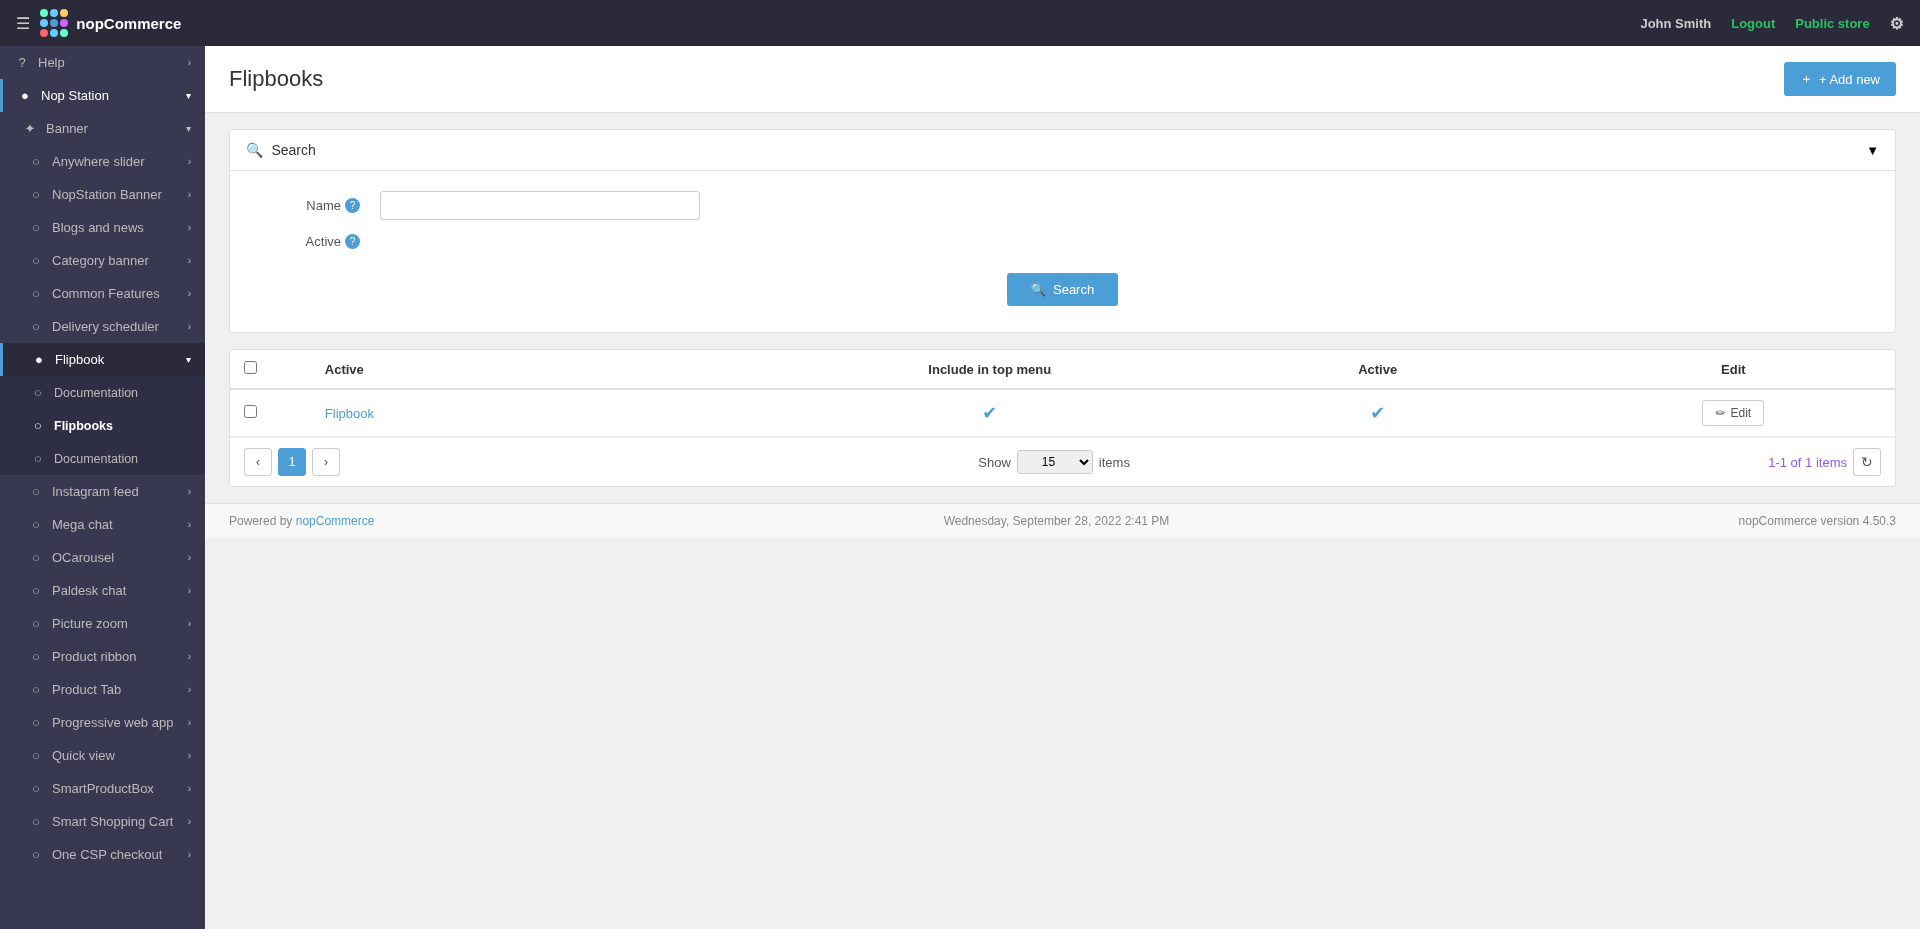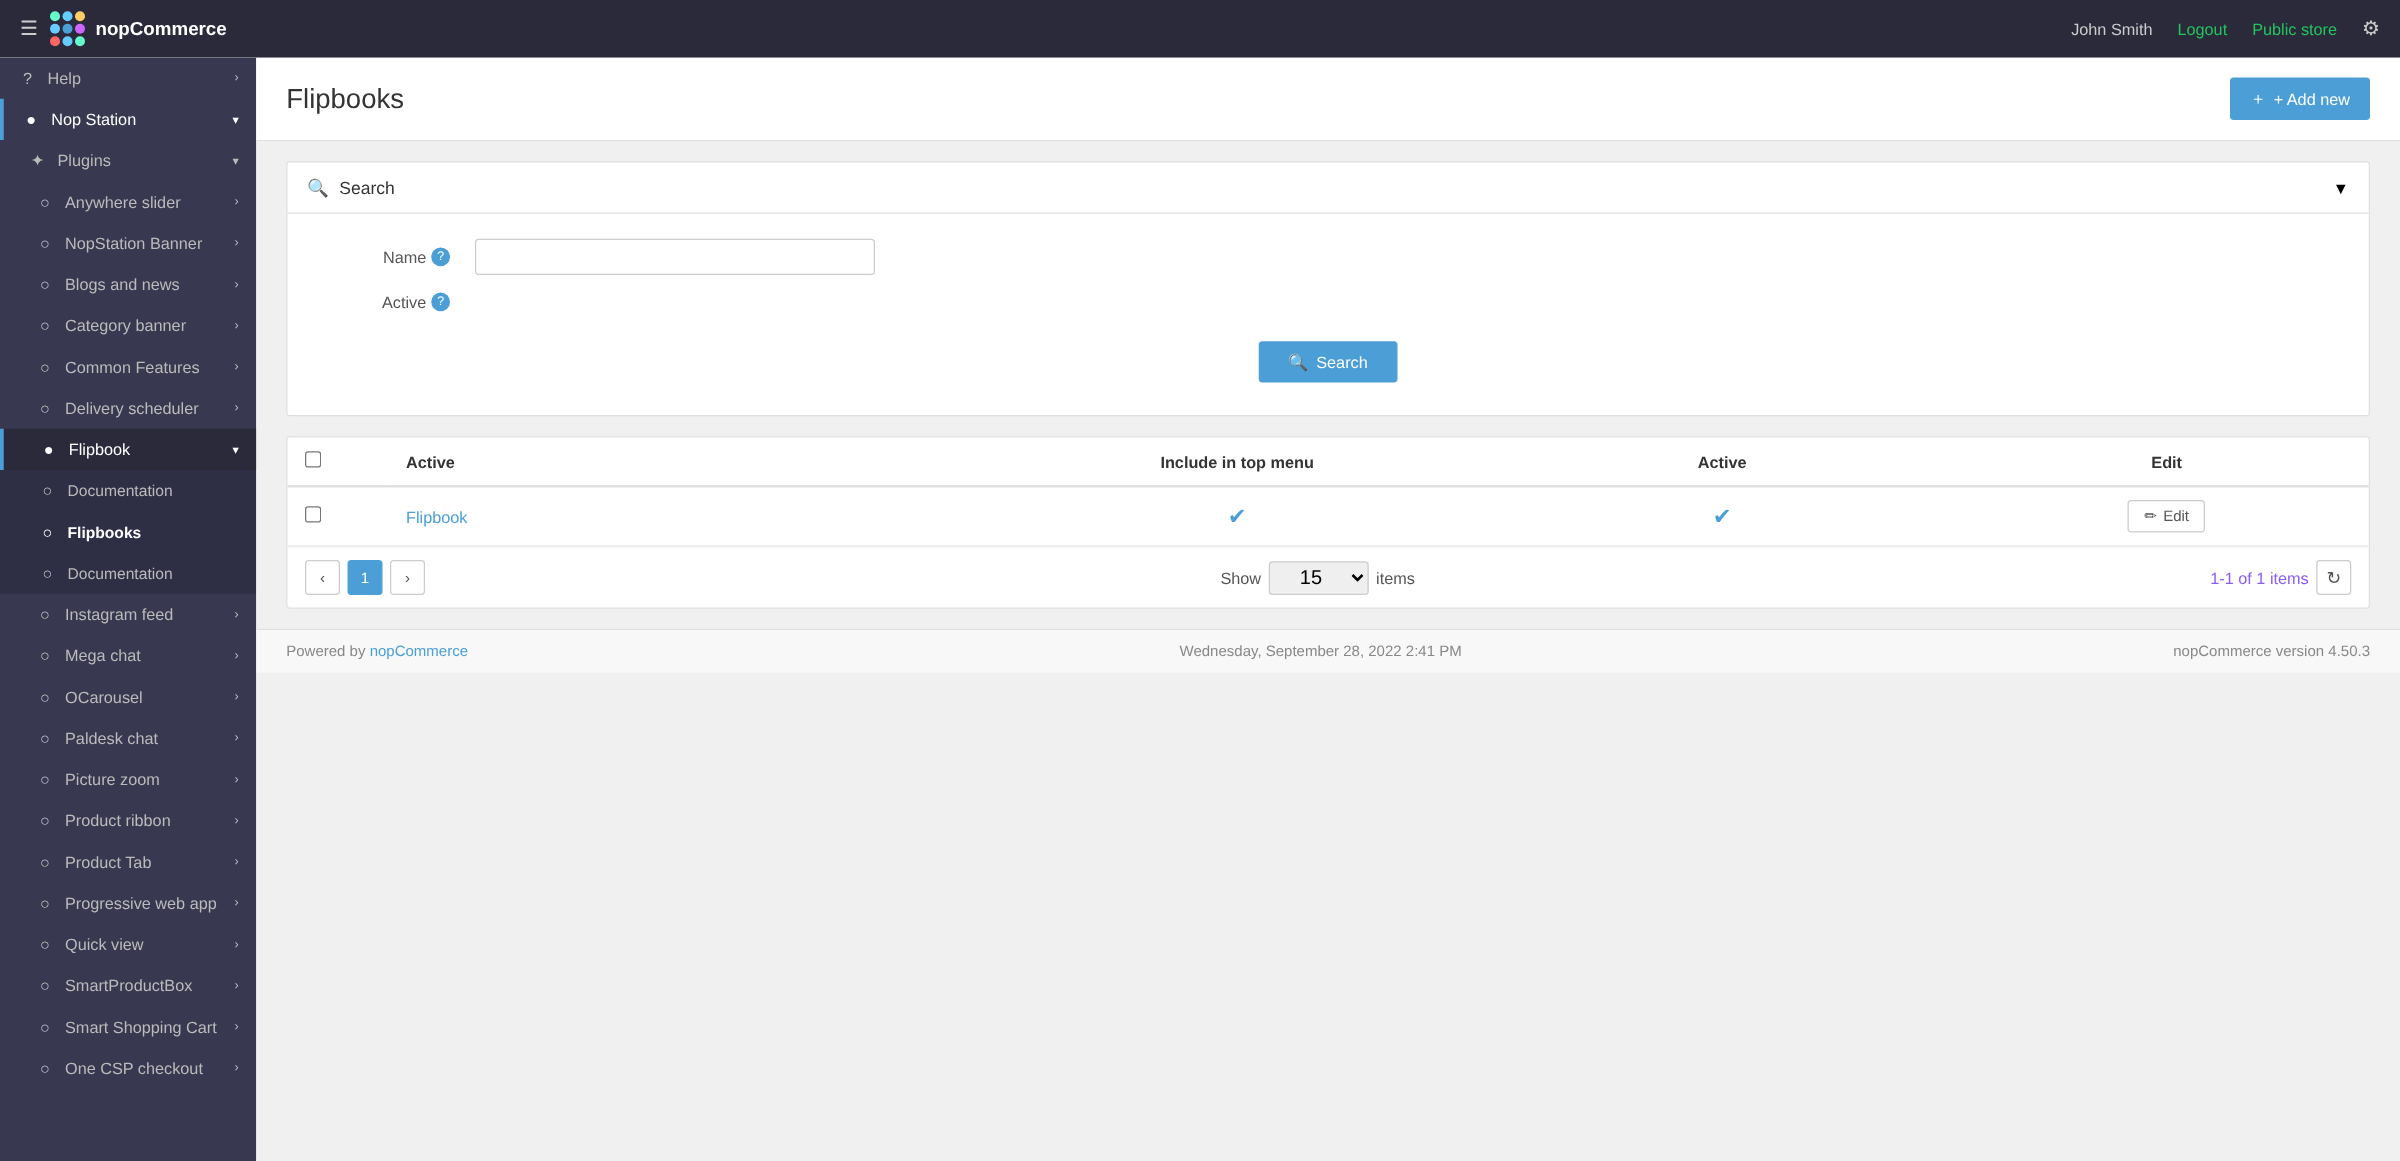--- a/index.html
+++ b/index.html
@@ -44,20 +44,21 @@
     .logo-dots span:nth-child(6) { background: #c6f; }
     .logo-dots span:nth-child(7) { background: #f66; }
     .logo-dots span:nth-child(8) { background: #6cf; }
     .logo-dots span:nth-child(9) { background: #6fc; }
     .top-nav .nav-right {
       display: flex;
       align-items: center;
       gap: 20px;
       color: #ccc;
       font-size: 13px;
+      font-weight: bold;
     }
     .top-nav .nav-right a { color: #22c55e; text-decoration: none; }
     .hamburger-icon { color: #ccc; cursor: pointer; font-size: 16px; margin-right: 10px; }
     .gear-icon-top { color: #ccc; cursor: pointer; font-size: 16px; }
 
     
     .main-layout {
       display: flex;
       flex: 1;
       overflow: hidden;
@@ -279,21 +280,21 @@
       background: #fff;
       cursor: pointer;
       border-radius: 3px;
       display: flex; align-items: center; justify-content: center;
       font-size: 12px;
       color: #555;
     }
     .page-btn.active { background: #4b9ed6; color: #fff; border-color: #4b9ed6; }
     .show-label { margin-left: auto; color: #555; display: flex; align-items: center; gap: 6px; }
     .items-count { margin-left: auto; color: #8b5cf6; }
-    .show-select { padding: 3px 20px; border: 1px solid #ccc; border-radius: 3px; font-size: 16px; }
+    .show-select { padding: 3px 20px; border: 1px solid #ccc; border-radius: 3px; font-size: 12px; }
     .refresh-btn {
       width: 28px; height: 28px;
       border: 1px solid #ccc;
       background: #fff;
       cursor: pointer;
       border-radius: 3px;
       display: flex; align-items: center; justify-content: center;
       color: #555;
       font-size: 14px;
     }
@@ -351,21 +352,21 @@
       <span>Help</span>
       <span class="chevron">›</span>
     </div>
     <div class="sidebar-item active-parent" style="border-left:3px solid #4b9ed6;">
       <span class="si-icon">●</span>
       <span>Nop Station</span>
       <span class="chevron">▾</span>
     </div>
     <div class="sidebar-item" style="padding-left:22px;">
       <span class="si-icon">✦</span>
-      <span>Plugins</span>
+      <span>Banner</span>
       <span class="chevron">▾</span>
     </div>
 
     <div class="sidebar-item" style="padding-left:28px;">
       <span class="si-icon">○</span>
       <span>Anywhere slider</span>
       <span class="chevron">›</span>
     </div>
     <div class="sidebar-item" style="padding-left:28px;">
       <span class="si-icon">○</span>

